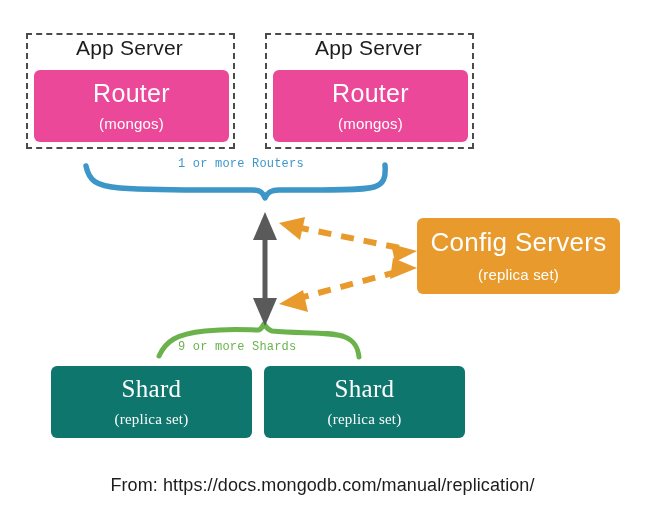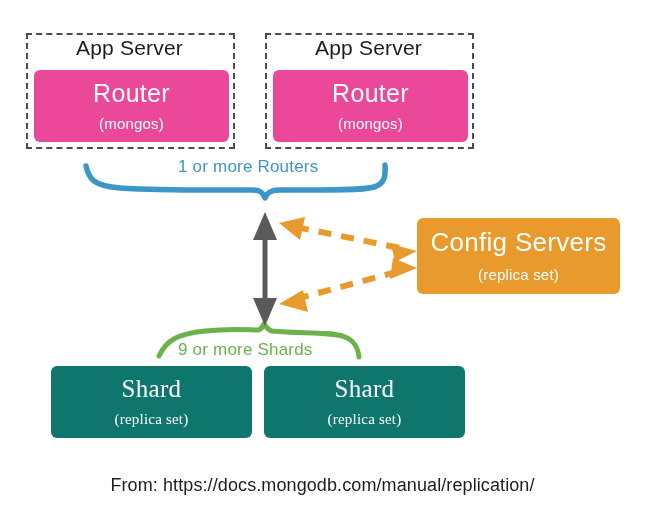--- a/index.html
+++ b/index.html
@@ -68,23 +68,24 @@
   }
   .node-box.router { background: #ec4899; }
   .node-box.shard  { background: #0f766e; font-family: Liberation Serif, serif; }
   .node-box.config { background: #e89a2c; }
   .node-box.config .title { font-size: 26px; }
   .node-box.config .sub { font-size: 15px; }
 
   
   .brace-label {
     position: absolute;
-    font-size: 17px;
+    font-size: 12px;
     white-space: nowrap;
     letter-spacing: 0.2px;
+    font-family: Liberation Mono, monospace;
   }
   .brace-label.routers { color: #3d96c8; }
   .brace-label.shards  { color: #6bb24c; }
 
   
   .caption {
     position: absolute;
     width: 645px;
     left: 0;
     text-align: center;

